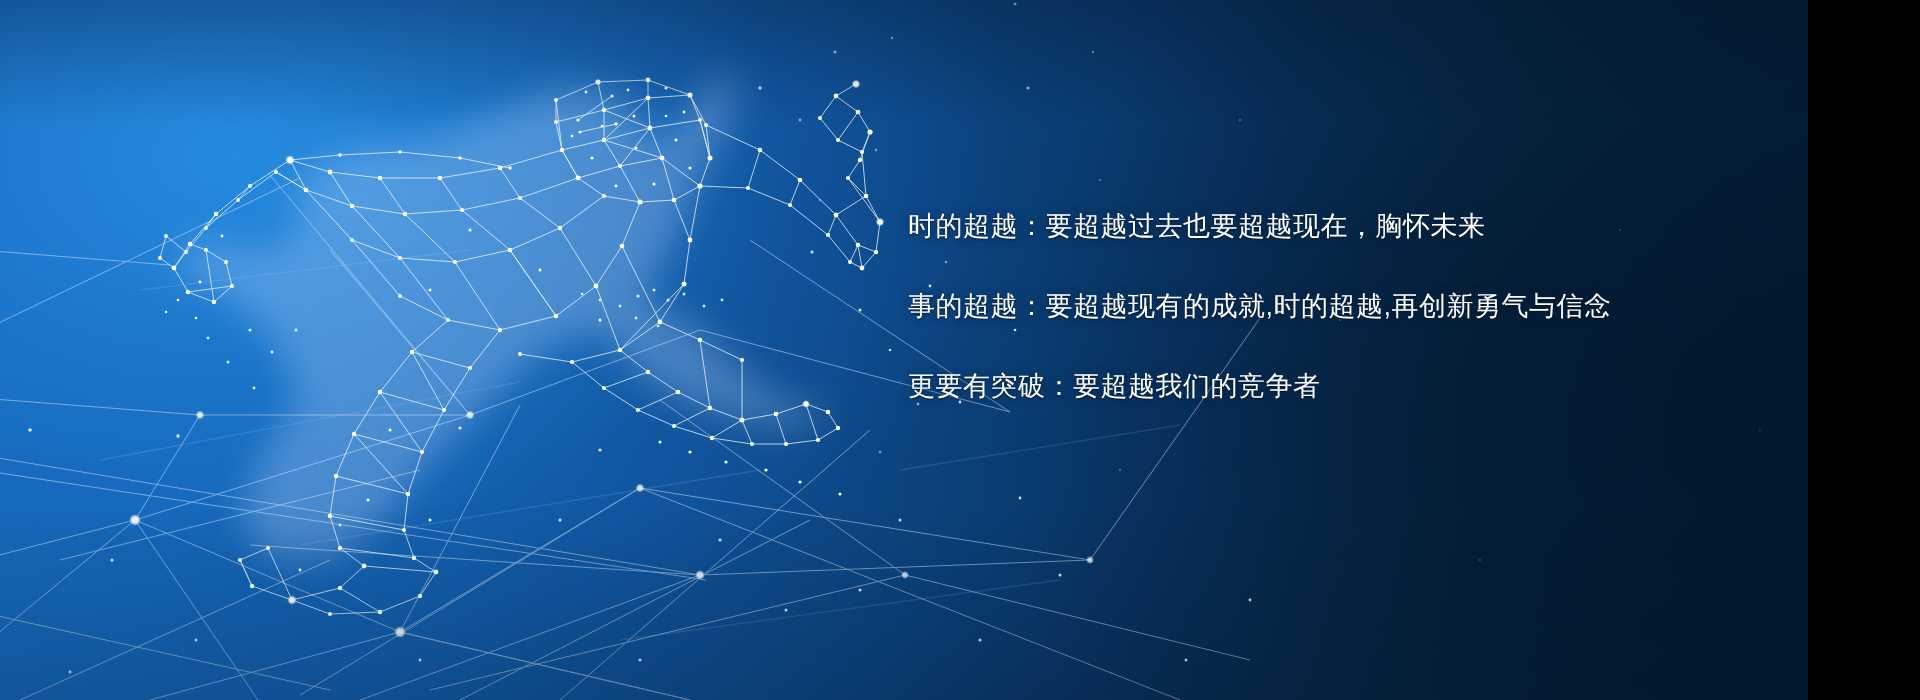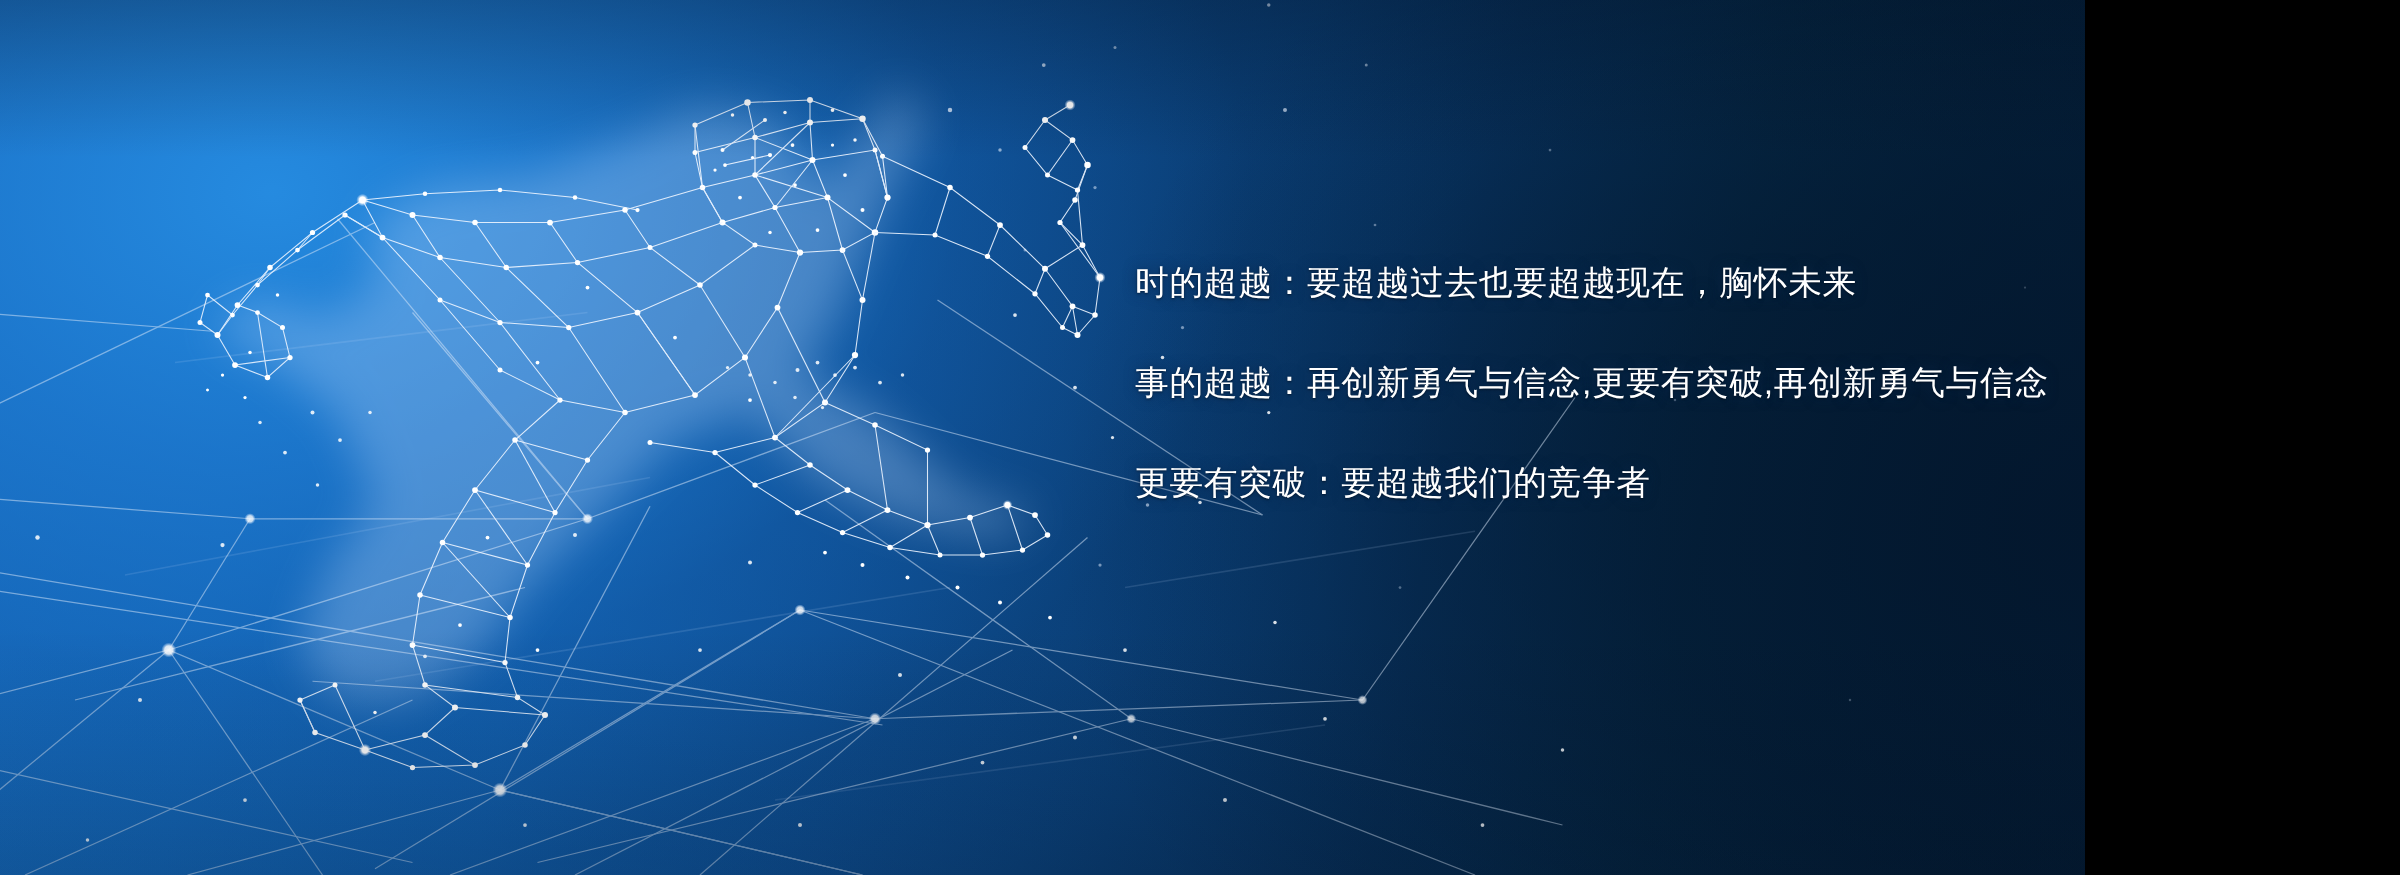--- a/index.html
+++ b/index.html
@@ -3,21 +3,21 @@
 <meta charset="utf-8">
 <title>Banner</title>
 <style>
   html, body {
     margin: 0;
     padding: 0;
     background: #000;
   }
   #stage {
     position: relative;
-    width: 1668px;
+    width: 1808px;
     height: 700px;
     overflow: hidden;
     font-family: "Liberation Sans", "DejaVu Sans", sans-serif;
     background: #04203f;
   }
 
   
   .bg-base {
     position: absolute;
     inset: 0;
@@ -531,17 +531,17 @@
       <circle cx="880" cy="222" r="4.5" fill="url(#nodeg)" opacity="0.88"></circle>
       <circle cx="806" cy="404" r="4" fill="url(#nodeg)" opacity="0.85"></circle>
       <circle cx="292" cy="600" r="5" fill="url(#nodeg)" opacity="0.9"></circle>
     </g>
   </svg>
 
   <div class="bg-vignette"></div>
 
   <div class="text-block">
     <div class="tagline">时的超越：要超越过去也要超越现在，胸怀未来</div>
-    <div class="tagline">事的超越：再创新勇气与信念,更要有突破,再创新勇气与信念</div>
+    <div class="tagline">事的超越：要超越现有的成就,时的超越,再创新勇气与信念</div>
     <div class="tagline">更要有突破：要超越我们的竞争者</div>
   </div>
 
 </div>
 
 </body></html>

